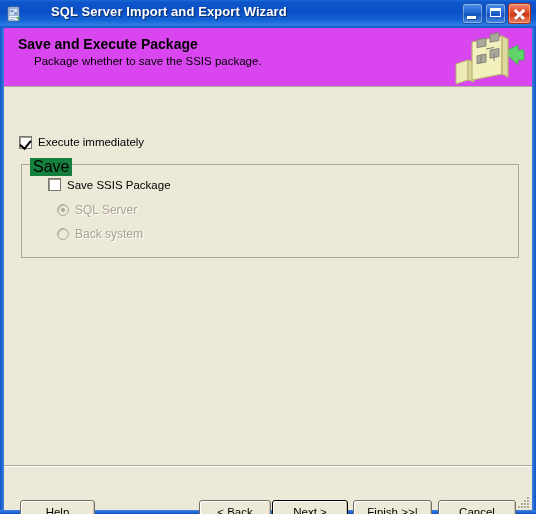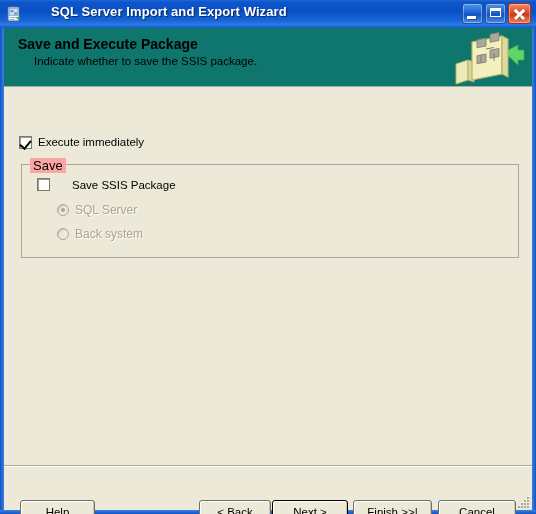--- a/index.html
+++ b/index.html
@@ -126,21 +126,21 @@
     background: #ece9d8;
     box-sizing: border-box;
   }
 
   
   .header {
     position: absolute;
     left: 0; top: 0;
     width: 528px;
     height: 59px;
-    background: #0f766e;
+    background: #d946ef;
     border-bottom: 1px solid #b0ac9a;
     box-sizing: border-box;
     overflow: hidden;
   }
   .header-title {
     position: absolute;
     left: 14px; top: 8px;
     font-size: 14px;
     font-weight: bold;
     color: #000;
@@ -213,28 +213,28 @@
     position: absolute;
     left: -1px; top: -1px;
     width: 498px; height: 94px;
     border: 1px solid #aca899;
     box-sizing: border-box;
     pointer-events: none;
   }
   .group-legend {
     position: absolute;
     left: 8px; top: -7px;
-    background: #fca5a5;
+    background: #15803d;
     padding: 0 3px;
-    font-size: 13px;
+    font-size: 16px;
     color: #000;
     z-index: 2;
     font-family: "Liberation Sans", sans-serif;
   }
-  .chk-ssis { left: 15px; top: 13px; position: absolute; display: flex; align-items: center; gap: 16px; }
+  .chk-ssis { left: 26px; top: 13px; position: absolute; display: flex; align-items: center; }
 
   .radio-row {
     position: absolute;
     display: flex;
     align-items: center;
   }
   .radio-sql  { left: 35px; top: 38px; }
   .radio-file { left: 35px; top: 62px; }
 
   .radio {
@@ -345,21 +345,21 @@
         <span class="x1"></span>
         <span class="x2"></span>
       </div>
     </div>
   </div>
 
   <div class="client">
 
     <div class="header">
       <div class="header-title">Save and Execute Package</div>
-      <div class="header-sub">Indicate whether to save the SSIS package.</div>
+      <div class="header-sub">Package whether to save the SSIS package.</div>
       <span class="header-icon">
         <svg width="76" height="56" viewBox="0 0 76 56">
 
           <path d="M54 22 L68 15 L68 20 L74 20 L74 30 L68 30 L68 35 Z" fill="#5fd46a" stroke="#3aa845" stroke-width="0.8"></path>
 
           <g>
             <polygon points="6,34 18,30 18,50 6,54" fill="#ecebb6" stroke="#b9b46d" stroke-width="1"></polygon>
             <polygon points="18,30 24,32 24,52 18,50" fill="#d8d69c" stroke="#b9b46d" stroke-width="1"></polygon>
           </g>
 

